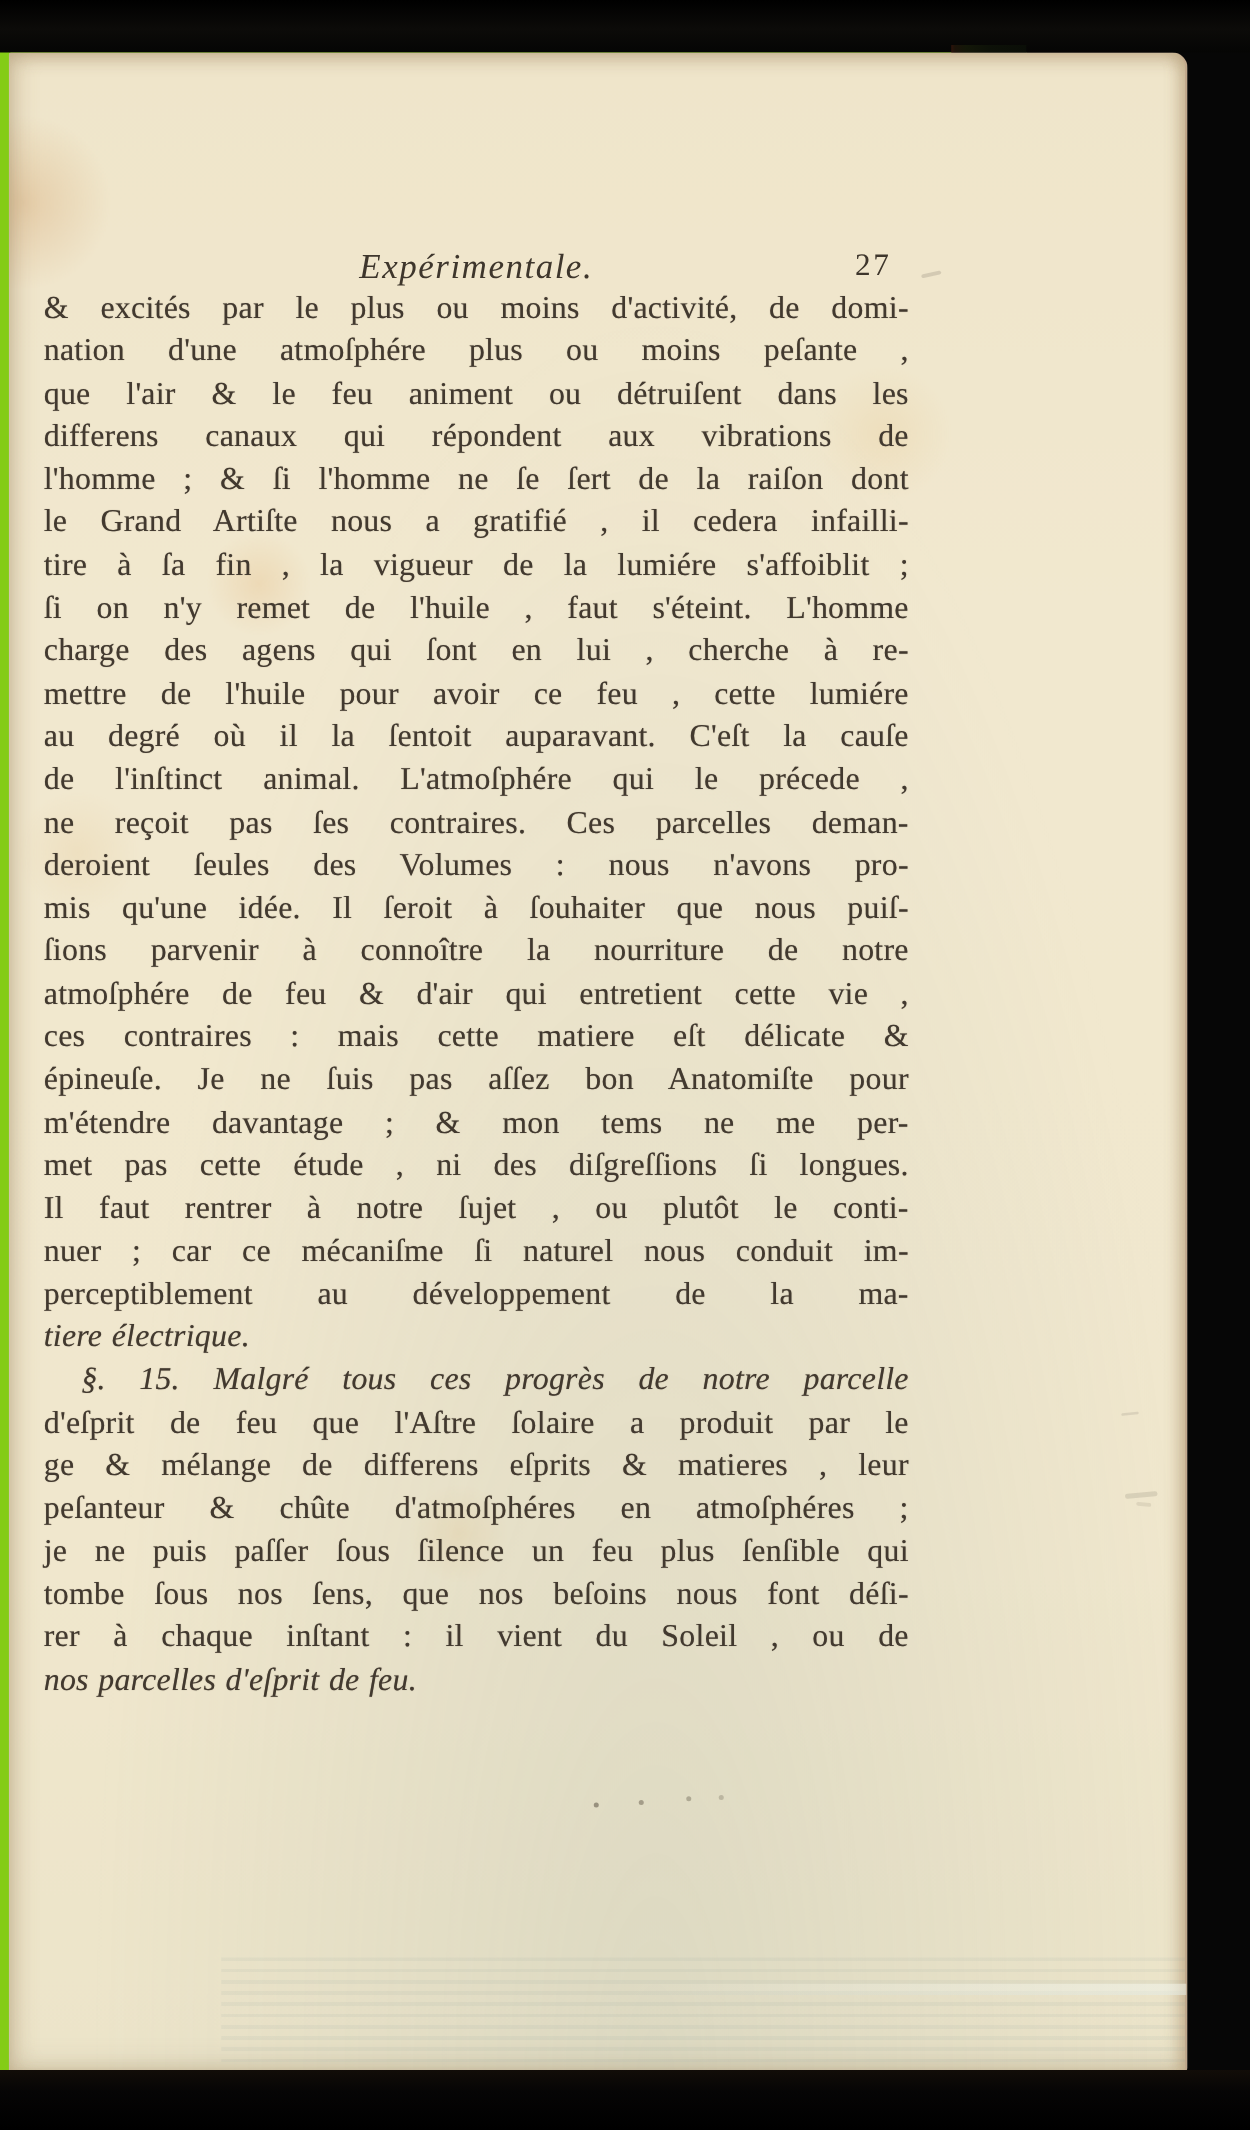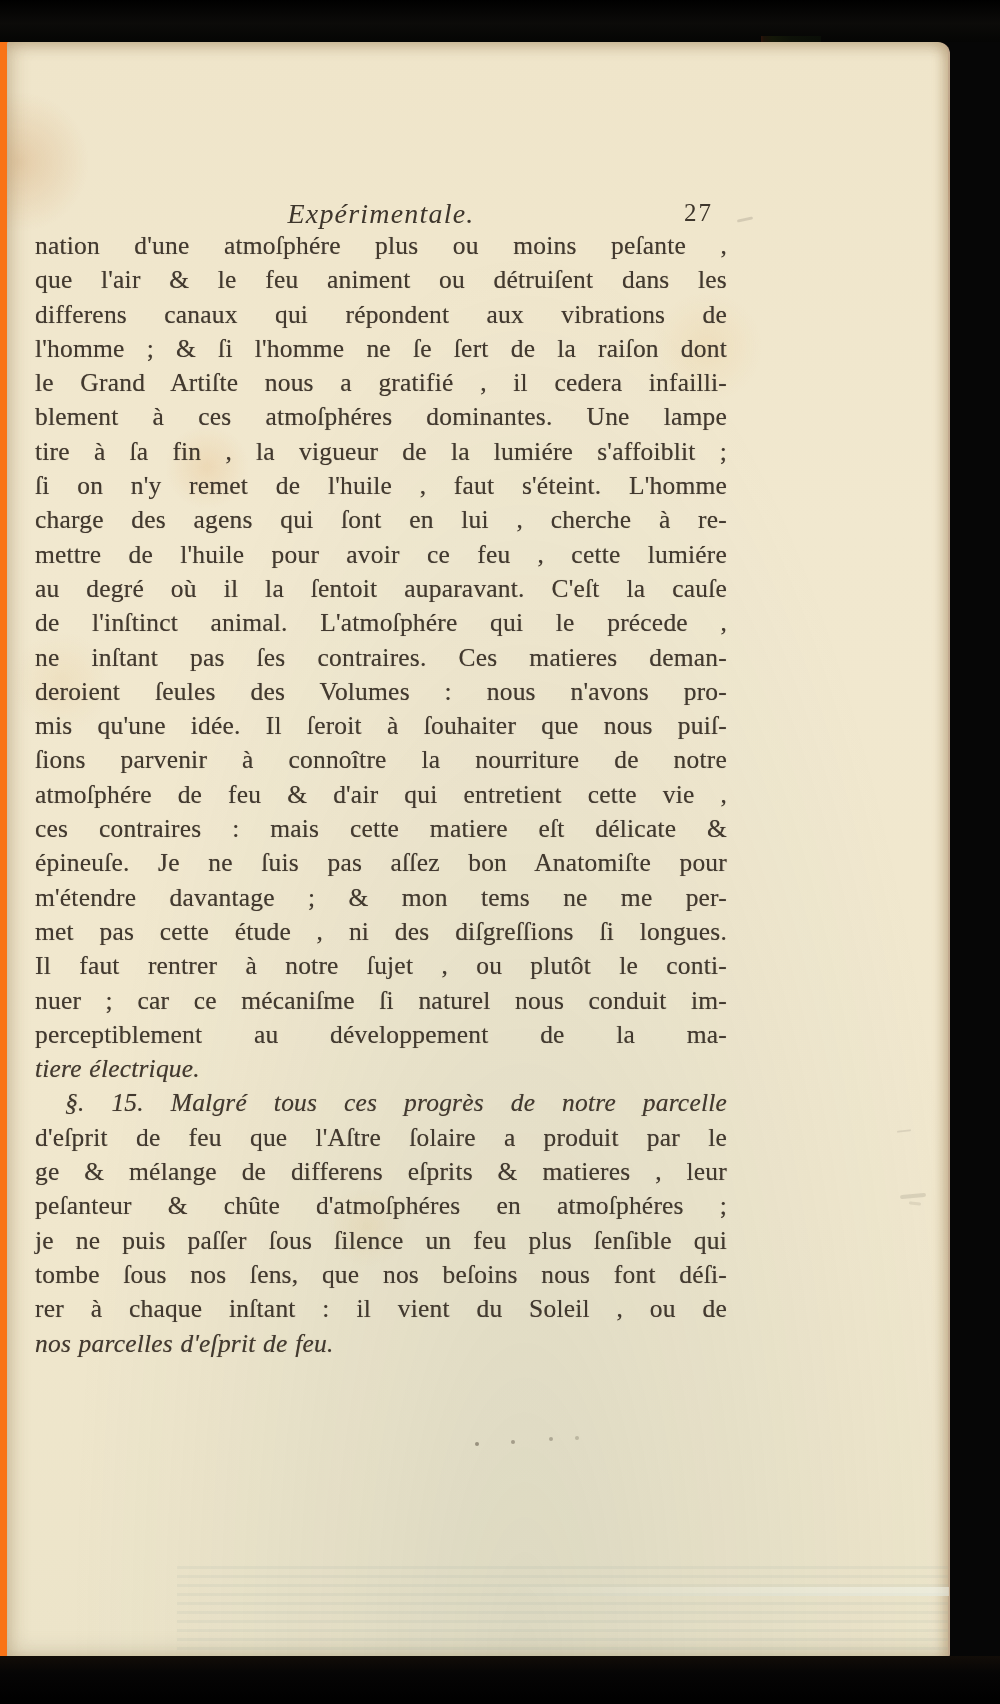--- a/index.html
+++ b/index.html
@@ -1,21 +1,21 @@
 <!DOCTYPE html>
 <html><head>
 <meta charset="utf-8">
 <style>
   html,body{margin:0;padding:0;}
   body{
     width:1000px;height:1704px;overflow:hidden;
     background:#060606;
     font-family:"Liberation Serif","DejaVu Serif",serif;
   }
-  .scene{position:relative;width:821px;height:1704px;background:#f97316;}
+  .scene{position:relative;width:821px;height:1704px;background:#84cc16;}
 
   
   .band-top{position:absolute;left:0;top:0;width:1000px;height:42px;
     background:linear-gradient(180deg,#000 0%,#0c0b09 55%,#050504 100%);}
   .band-bottom{position:absolute;left:0;top:1656px;width:1000px;height:48px;
     background:linear-gradient(180deg,#120d08 0%,#060505 35%,#000 100%);}
 
   
   .spine{position:absolute;right:0;top:36px;width:60px;height:1626px;
     background:linear-gradient(90deg,#2e130a 0px,#1b1309 3px,#131708 12px,#0d1108 30px,#0a0e07 100%);}
@@ -90,33 +90,33 @@
   </div>
 
   <div class="paper">
 
     <div class="running-head">
       <span class="head-title">Expérimentale.</span>
       <span class="page-num">27</span>
     </div>
 
     <div class="body-text">
+      <div class="tl">&amp; excités par le plus ou moins d'activité, de domi-</div>
       <div class="tl">nation d'une atmoſphére plus ou moins peſante ,</div>
       <div class="tl">que l'air &amp; le feu animent ou détruiſent dans les</div>
       <div class="tl">differens canaux qui répondent aux vibrations de</div>
       <div class="tl">l'homme ; &amp; ſi l'homme ne ſe ſert de la raiſon dont</div>
       <div class="tl">le Grand Artiſte nous a gratifié , il cedera infailli-</div>
-      <div class="tl">blement à ces atmoſphéres dominantes. Une lampe</div>
       <div class="tl">tire à ſa fin , la vigueur de la lumiére s'affoiblit ;</div>
       <div class="tl">ſi on n'y remet de l'huile , faut s'éteint. L'homme</div>
       <div class="tl">charge des agens qui ſont en lui , cherche à re-</div>
       <div class="tl">mettre de l'huile pour avoir ce feu , cette lumiére</div>
       <div class="tl">au degré où il la ſentoit auparavant. C'eſt la cauſe</div>
       <div class="tl">de l'inſtinct animal. L'atmoſphére qui le précede ,</div>
-      <div class="tl">ne inſtant pas ſes contraires. Ces matieres deman-</div>
+      <div class="tl">ne reçoit pas ſes contraires. Ces parcelles deman-</div>
       <div class="tl">deroient ſeules des Volumes : nous n'avons pro-</div>
       <div class="tl">mis qu'une idée. Il ſeroit à ſouhaiter que nous puiſ-</div>
       <div class="tl">ſions parvenir à connoître la nourriture de notre</div>
       <div class="tl">atmoſphére de feu &amp; d'air qui entretient cette vie ,</div>
       <div class="tl">ces contraires : mais cette matiere eſt délicate &amp;</div>
       <div class="tl">épineuſe. Je ne ſuis pas aſſez bon Anatomiſte pour</div>
       <div class="tl">m'étendre davantage ; &amp; mon tems ne me per-</div>
       <div class="tl">met pas cette étude , ni des diſgreſſions ſi longues.</div>
       <div class="tl">Il faut rentrer à notre ſujet , ou plutôt le conti-</div>
       <div class="tl">nuer ; car ce mécaniſme ſi naturel nous conduit im-</div>

